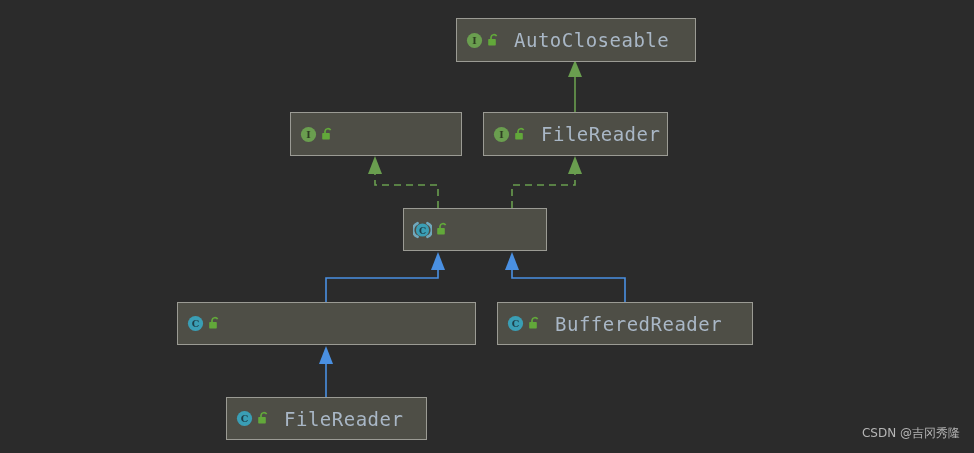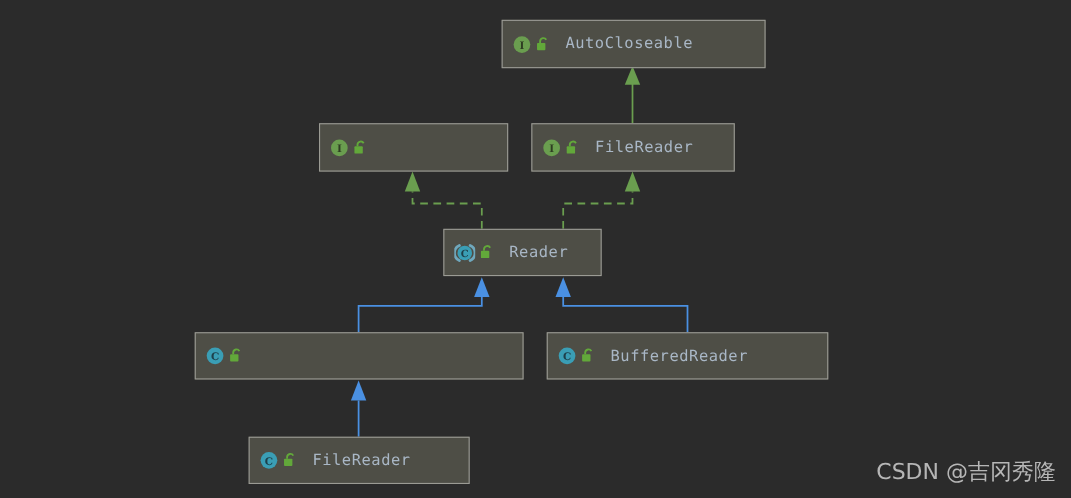--- a/index.html
+++ b/index.html
@@ -32,35 +32,35 @@
     padding: 0 14px 0 9px;
     white-space: nowrap;
   }
   .node-icons {
     display: flex;
     align-items: center;
     flex: 0 0 auto;
   }
   .node-label {
     color: #a9b7c6;
-    font-size: 14px;
+    font-size: 19px;
     letter-spacing: 0.5px;
     margin-left: 14px;
   }
   .icon-iface, .icon-class, .icon-abstract, .icon-lock {
     display: block;
     flex: 0 0 auto;
   }
   .icon-lock { margin-left: 4px; }
   #watermark {
     position: absolute;
     right: 14px;
     bottom: 11px;
     color: #b6b6b6;
-    font-size: 20px;
+    font-size: 12px;
     font-family: "DejaVu Sans", "Liberation Sans", sans-serif;
     white-space: nowrap;
   }
 </style>
 </head>
 <body>
 
 <div id="diagram-root">
 
   <svg id="edge-layer" viewBox="0 0 974 453" width="974" height="453">
@@ -143,21 +143,20 @@
         <path d="M4.6 2.2 a7.4 7.4 0 0 0 0 13.6" fill="none" stroke="#6fa8bd" stroke-width="2.6" stroke-linecap="round"></path>
         <path d="M14.4 2.2 a7.4 7.4 0 0 1 0 13.6" fill="none" stroke="#6fa8bd" stroke-width="2.6" stroke-linecap="round"></path>
         <circle cx="9.5" cy="9" r="6.6" fill="#3a9eb5"></circle>
         <text x="9.5" y="12.6" text-anchor="middle" font-family="DejaVu Serif, serif" font-size="9" font-weight="bold" fill="#1d3f4a">C</text>
       </svg>
       <svg class="icon-lock" width="13" height="15" viewBox="0 0 13 15">
         <path d="M4 6 V4.3 a3 3 0 0 1 5.6 -1.1" fill="none" stroke="#62a83a" stroke-width="1.7"></path>
         <rect x="1.2" y="6" width="7.6" height="6.6" rx="0.8" fill="#62a83a"></rect>
       </svg>
     </span>
-    <span class="node-label">Reader</span>
   </div>
 
   <div class="node" style="left:177px; top:302px; width:299px; height:43px;">
     <span class="node-icons">
       <svg class="icon-class" width="17" height="17" viewBox="0 0 17 17">
         <circle cx="8.5" cy="8.5" r="7.6" fill="#3a9eb5"></circle>
         <text x="8.5" y="12.3" text-anchor="middle" font-family="DejaVu Serif, serif" font-size="9.5" font-weight="bold" fill="#1d3f4a">C</text>
       </svg>
       <svg class="icon-lock" width="13" height="15" viewBox="0 0 13 15">
         <path d="M4 6 V4.3 a3 3 0 0 1 5.6 -1.1" fill="none" stroke="#62a83a" stroke-width="1.7"></path>

